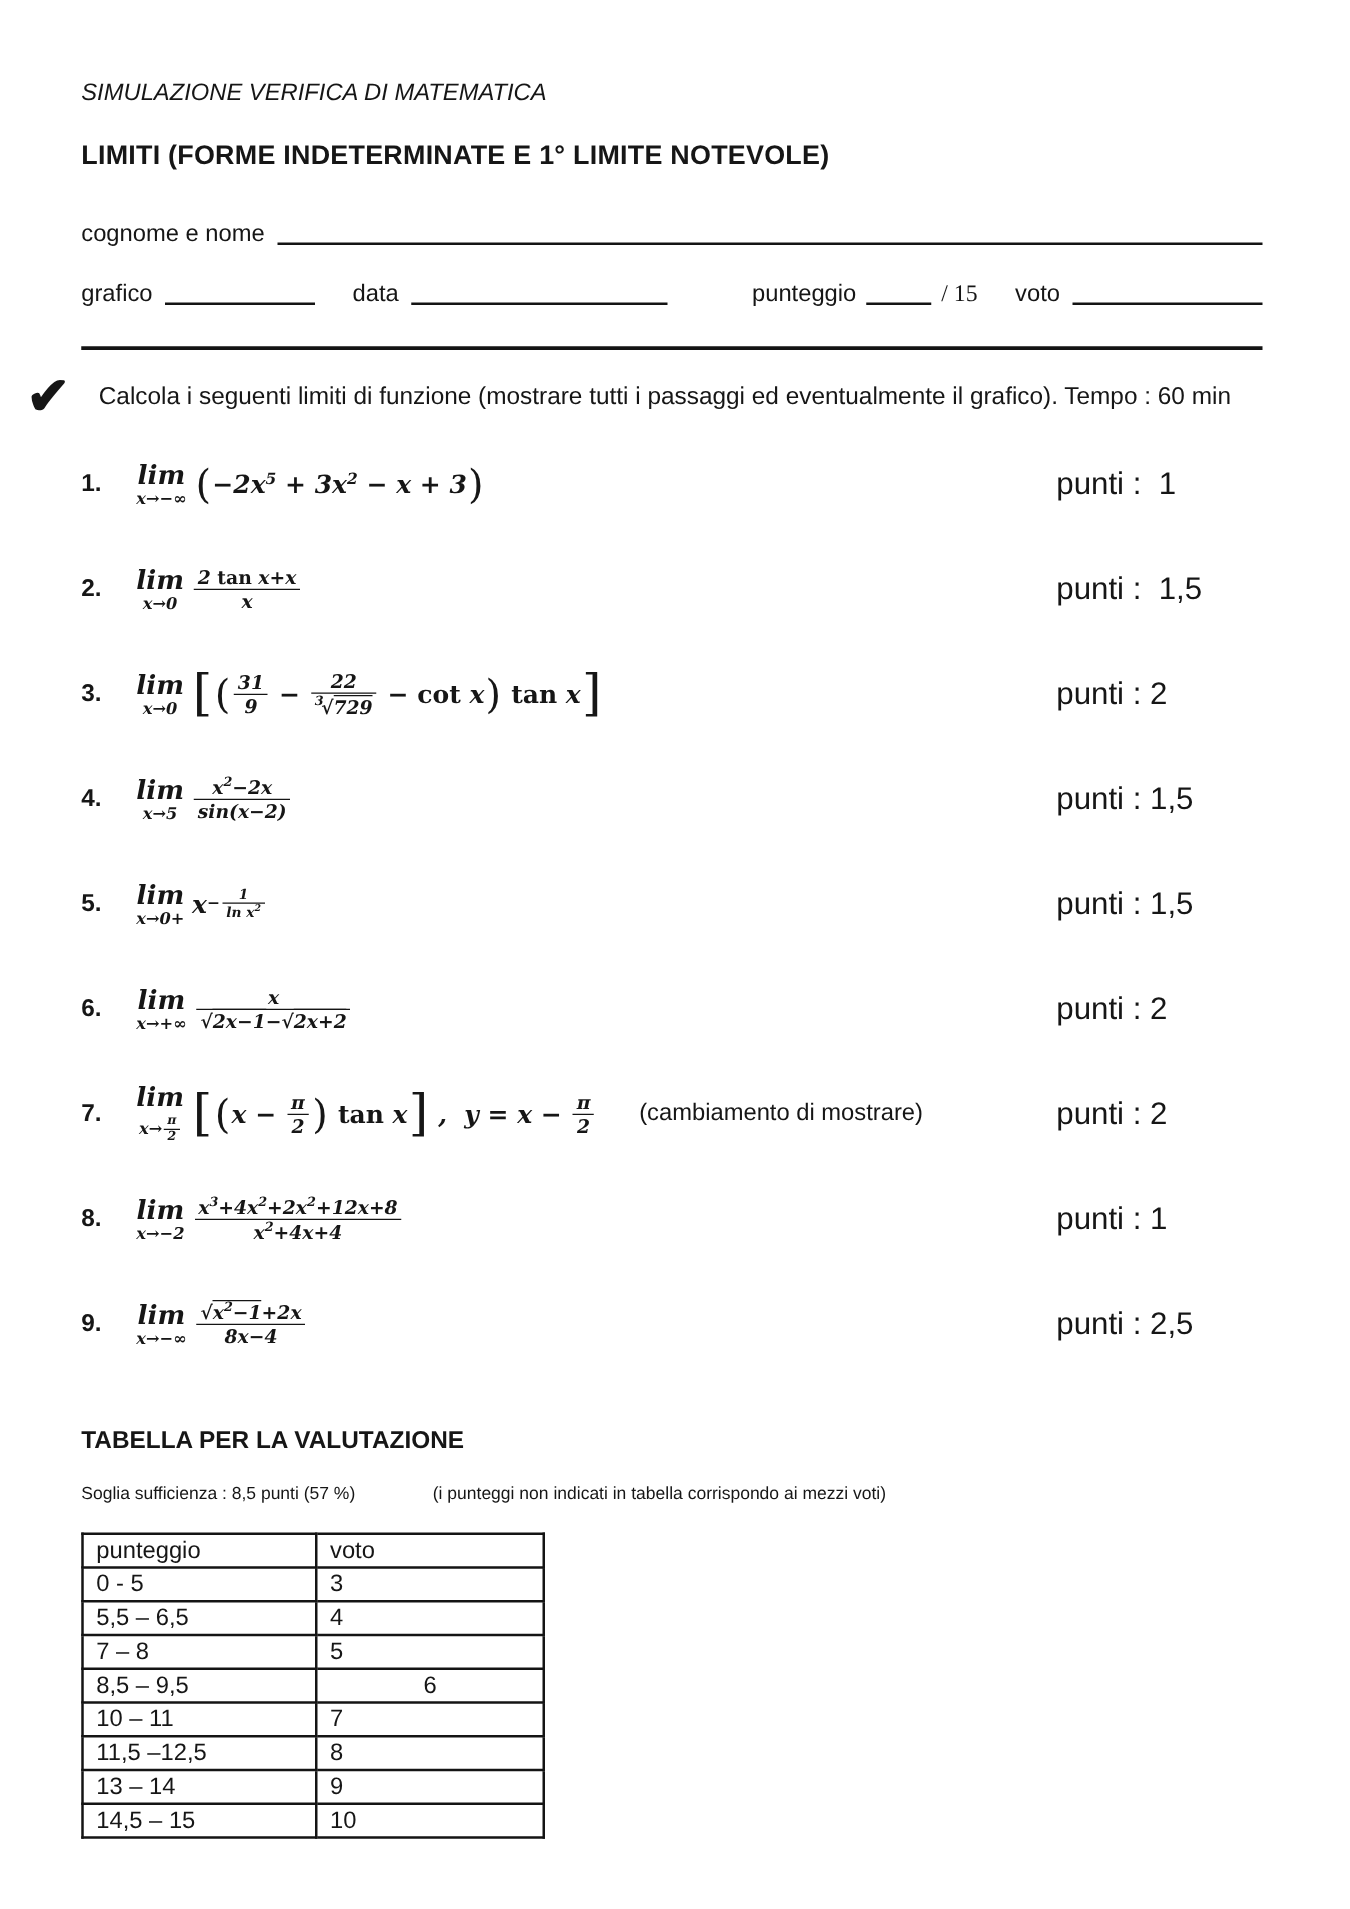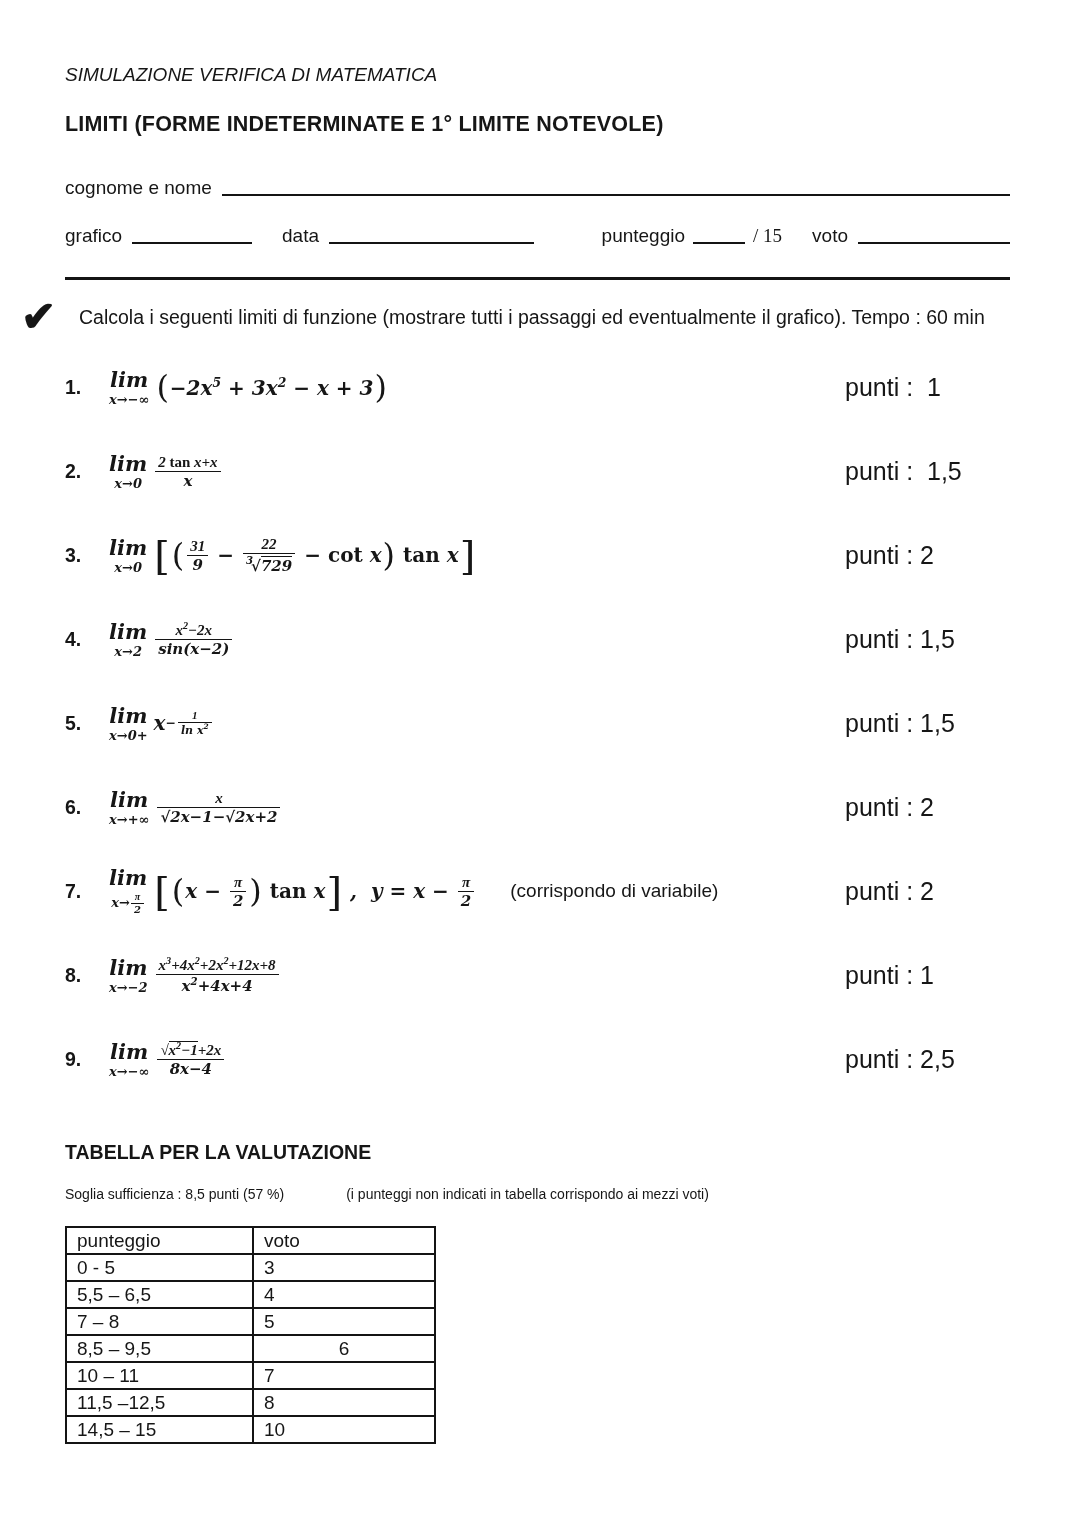--- a/index.html
+++ b/index.html
@@ -41,21 +41,21 @@
     font-size:20px; display:flex; align-items:center; white-space:pre-wrap;
   }
   .note { margin-left:34px; font-size:19px; font-weight:400; }
   .ppunti { width:165px; font-size:25px; white-space:pre; }
 
   
   .lm { display:inline-block; text-align:center; vertical-align:middle; margin-right:6px; line-height:1; }
   .lt { display:block; font-size:21px; }
   .lb { display:block; font-size:13px; margin-top:3px; white-space:nowrap; }
   .fr { display:inline-block; vertical-align:middle; text-align:center; font-size:15px; line-height:1.2; margin:0 2px; }
-  .fr .fn { display:block; border-bottom:1.6px solid #141414; padding:0 3px;font-family:Liberation Serif, serif; }
+  .fr .fn { display:block; border-bottom:1.6px solid #141414; padding:0 3px; }
   .fr .fd { display:block; padding:0 3px; }
   .tf { font-size:10px; vertical-align:middle; margin:0 1px; }
   .tf .fn { border-bottom-width:1px; padding:0 1px; }
   .efr { font-size:11px; }
   .ex { font-style:italic; font-size:14px; vertical-align:12px; line-height:0; }
   .fun { font-style:normal; }
   .ov { border-top:1.6px solid #141414; }
   .ri { font-size:10px; vertical-align:7px; margin-right:-2px; }
   .run { white-space:pre-wrap; }
   .formula sup { font-size:.62em; }
@@ -129,21 +129,21 @@
     <span class="pformula-area">
       <span class="formula"><span class="lm"><span class="lt">lim</span><span class="lb">x→0</span></span><span class="bg2">[</span><span class="bg1">(</span><span class="fr"><span class="fn">31</span><span class="fd">9</span></span><span class="run"> − </span><span class="fr"><span class="fn">22</span><span class="fd"><sup class="ri">3</sup>√<span class="ov">729</span></span></span><span class="run"> − <span class="fun">cot</span> x</span><span class="bg1">)</span><span class="run"> <span class="fun">tan</span> x</span><span class="bg2">]</span></span>
 
     </span>
     <span class="ppunti">punti : 2</span>
   </div>
 
   <div class="prow">
     <span class="pnum">4.</span>
     <span class="pformula-area">
-      <span class="formula"><span class="lm"><span class="lt">lim</span><span class="lb">x→2</span></span><span class="fr"><span class="fn">x<sup>2</sup>−2x</span><span class="fd">sin(x−2)</span></span></span>
+      <span class="formula"><span class="lm"><span class="lt">lim</span><span class="lb">x→5</span></span><span class="fr"><span class="fn">x<sup>2</sup>−2x</span><span class="fd">sin(x−2)</span></span></span>
 
     </span>
     <span class="ppunti">punti : 1,5</span>
   </div>
 
   <div class="prow">
     <span class="pnum">5.</span>
     <span class="pformula-area">
       <span class="formula"><span class="lm"><span class="lt">lim</span><span class="lb">x→0+</span></span><span class="run">x</span><sup class="ex">−<span class="fr efr"><span class="fn">1</span><span class="fd">ln x<sup>2</sup></span></span></sup></span>
 
@@ -157,21 +157,21 @@
       <span class="formula"><span class="lm"><span class="lt">lim</span><span class="lb">x→+∞</span></span><span class="fr"><span class="fn">x</span><span class="fd">√<span class="ov">2x−1</span>−√<span class="ov">2x+2</span></span></span></span>
 
     </span>
     <span class="ppunti">punti : 2</span>
   </div>
 
   <div class="prow">
     <span class="pnum">7.</span>
     <span class="pformula-area">
       <span class="formula"><span class="lm"><span class="lt">lim</span><span class="lb">x→<span class="fr tf"><span class="fn">π</span><span class="fd">2</span></span></span></span><span class="bg2">[</span><span class="bg1">(</span><span class="run">x − </span><span class="fr"><span class="fn">π</span><span class="fd">2</span></span><span class="bg1">)</span><span class="run"> <span class="fun">tan</span> x</span><span class="bg2">]</span><span class="run"> ,&nbsp;&nbsp;y = x − </span><span class="fr"><span class="fn">π</span><span class="fd">2</span></span></span>
-      <span class="note">(corrispondo di variabile)</span>
+      <span class="note">(cambiamento di mostrare)</span>
     </span>
     <span class="ppunti">punti : 2</span>
   </div>
 
   <div class="prow">
     <span class="pnum">8.</span>
     <span class="pformula-area">
       <span class="formula"><span class="lm"><span class="lt">lim</span><span class="lb">x→−2</span></span><span class="fr"><span class="fn">x<sup>3</sup>+4x<sup>2</sup>+2x<sup>2</sup>+12x+8</span><span class="fd">x<sup>2</sup>+4x+4</span></span></span>
 
     </span>
@@ -218,19 +218,23 @@
         </tr>
         <tr>
           <td class="c1">10 – 11</td>
           <td class="c2">7</td>
         </tr>
         <tr>
           <td class="c1">11,5 –12,5</td>
           <td class="c2">8</td>
         </tr>
         <tr>
+          <td class="c1">13 – 14</td>
+          <td class="c2">9</td>
+        </tr>
+        <tr>
           <td class="c1">14,5 – 15</td>
           <td class="c2">10</td>
         </tr>
       </tbody>
   </table>
 
 </div>
 
 </body></html>

